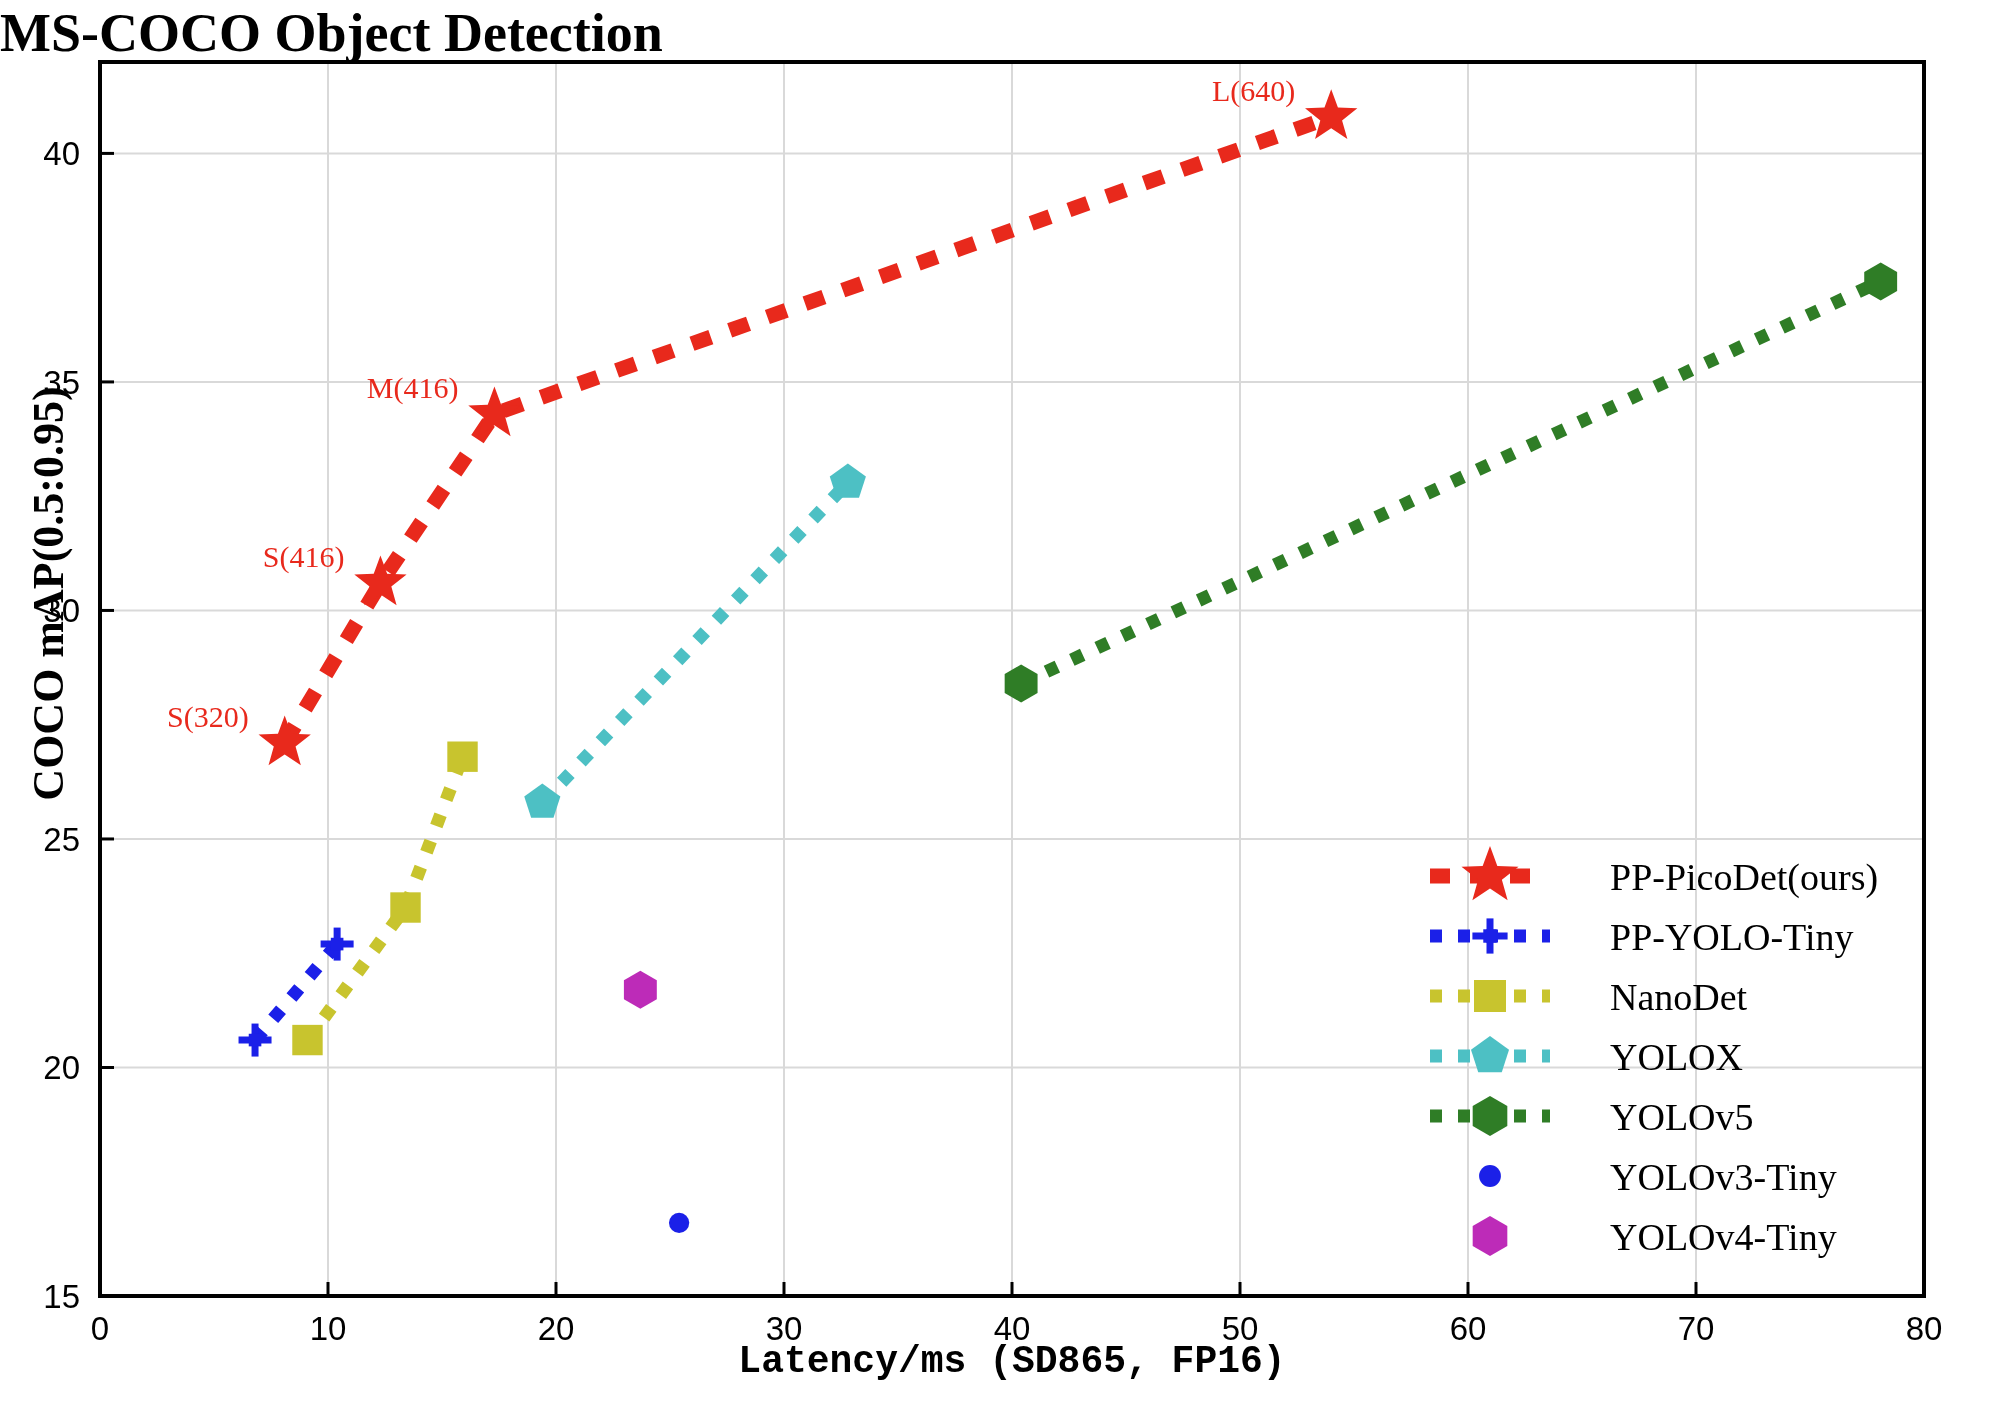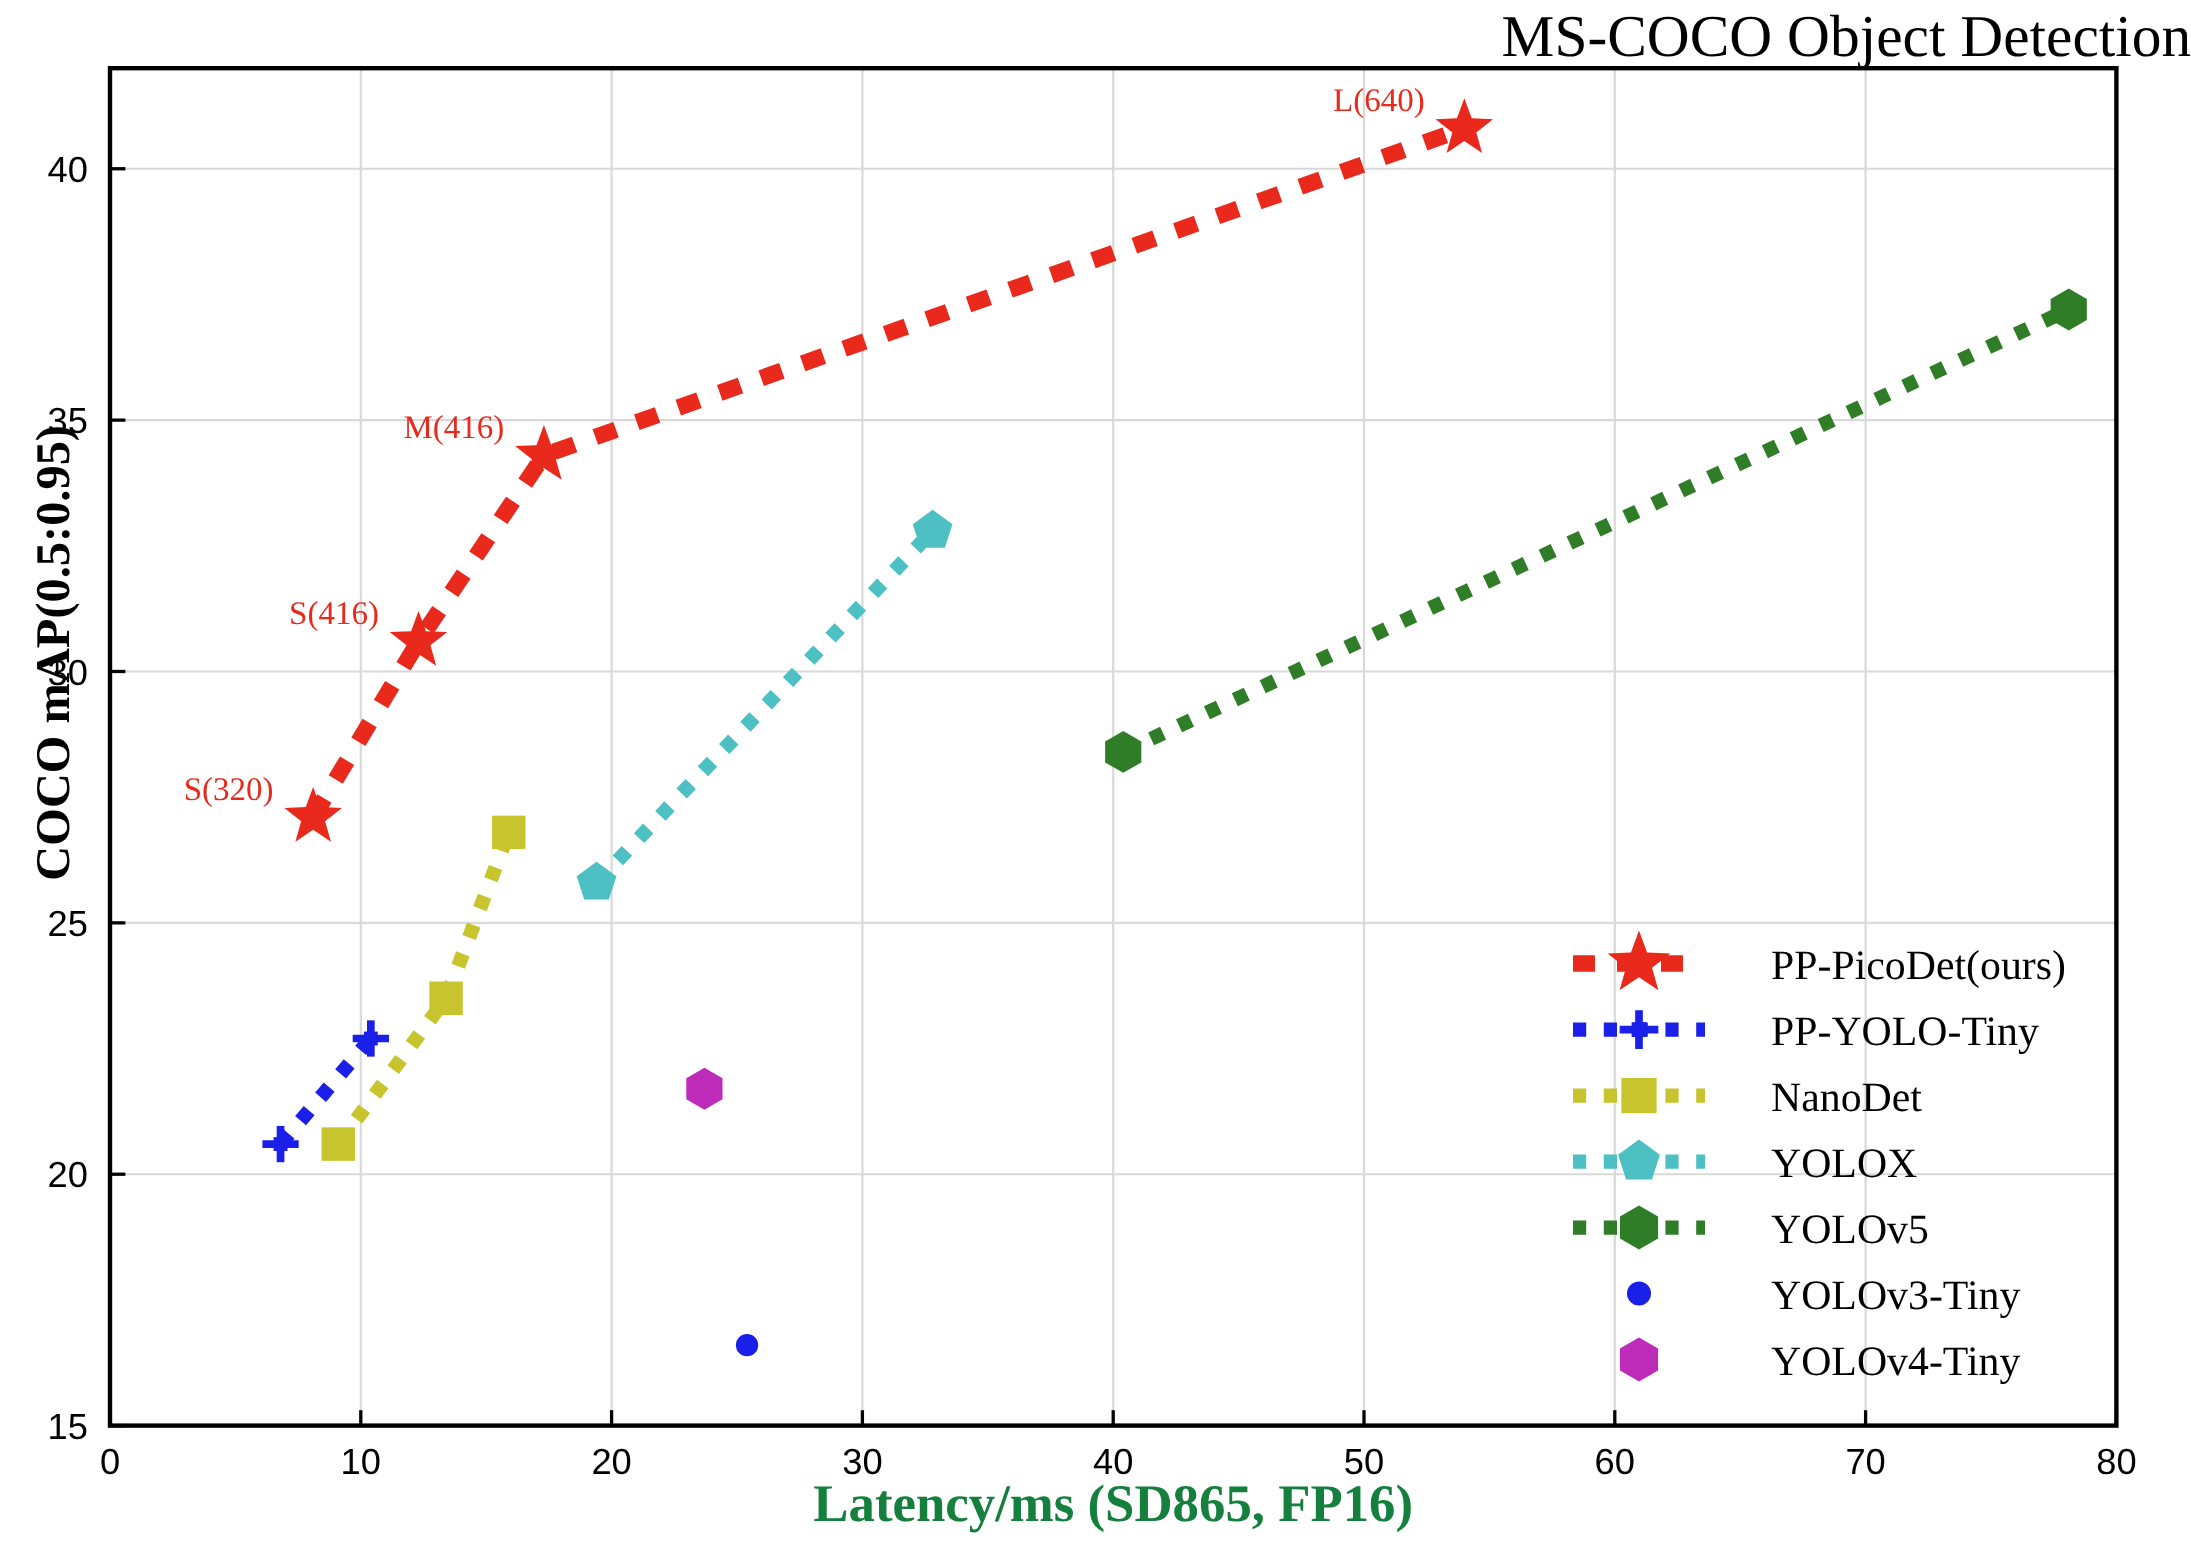--- a/index.html
+++ b/index.html
@@ -13,23 +13,23 @@
     height: 1412px;
     background: #ffffff;
     font-family: "Liberation Serif", serif;
     overflow: hidden;
   }
   #chart-title {
     position: absolute;
     top: 2px;
     left: 0;
     width: 1992px;
-    text-align: right;
-    font-family: "Liberation Serif", serif;
-    font-weight: normal;
+    text-align: left;
+    font-family: "Liberation Serif", serif;
+    font-weight: bold;
     font-size: 54px;
     letter-spacing: 0px;
     color: #000000;
   }
   #y-axis-label {
     position: absolute;
     left: -372px;
     top: 568px;
     width: 840px;
     text-align: center;
@@ -40,24 +40,24 @@
     font-size: 44px;
     color: #000000;
     white-space: nowrap;
   }
   #x-axis-label {
     position: absolute;
     left: 100px;
     top: 1340px;
     width: 1824px;
     text-align: center;
-    font-family: Liberation Serif, serif;
+    font-family: Liberation Mono, monospace;
     font-weight: bold;
-    font-size: 48px;
-    color: #15803d;
+    font-size: 38px;
+    color: #000000;
   }
   svg#plot {
     position: absolute;
     left: 0;
     top: 0;
   }
   .tick-label {
     font-family: "Liberation Sans", sans-serif;
     font-size: 33px;
     fill: #000000;

